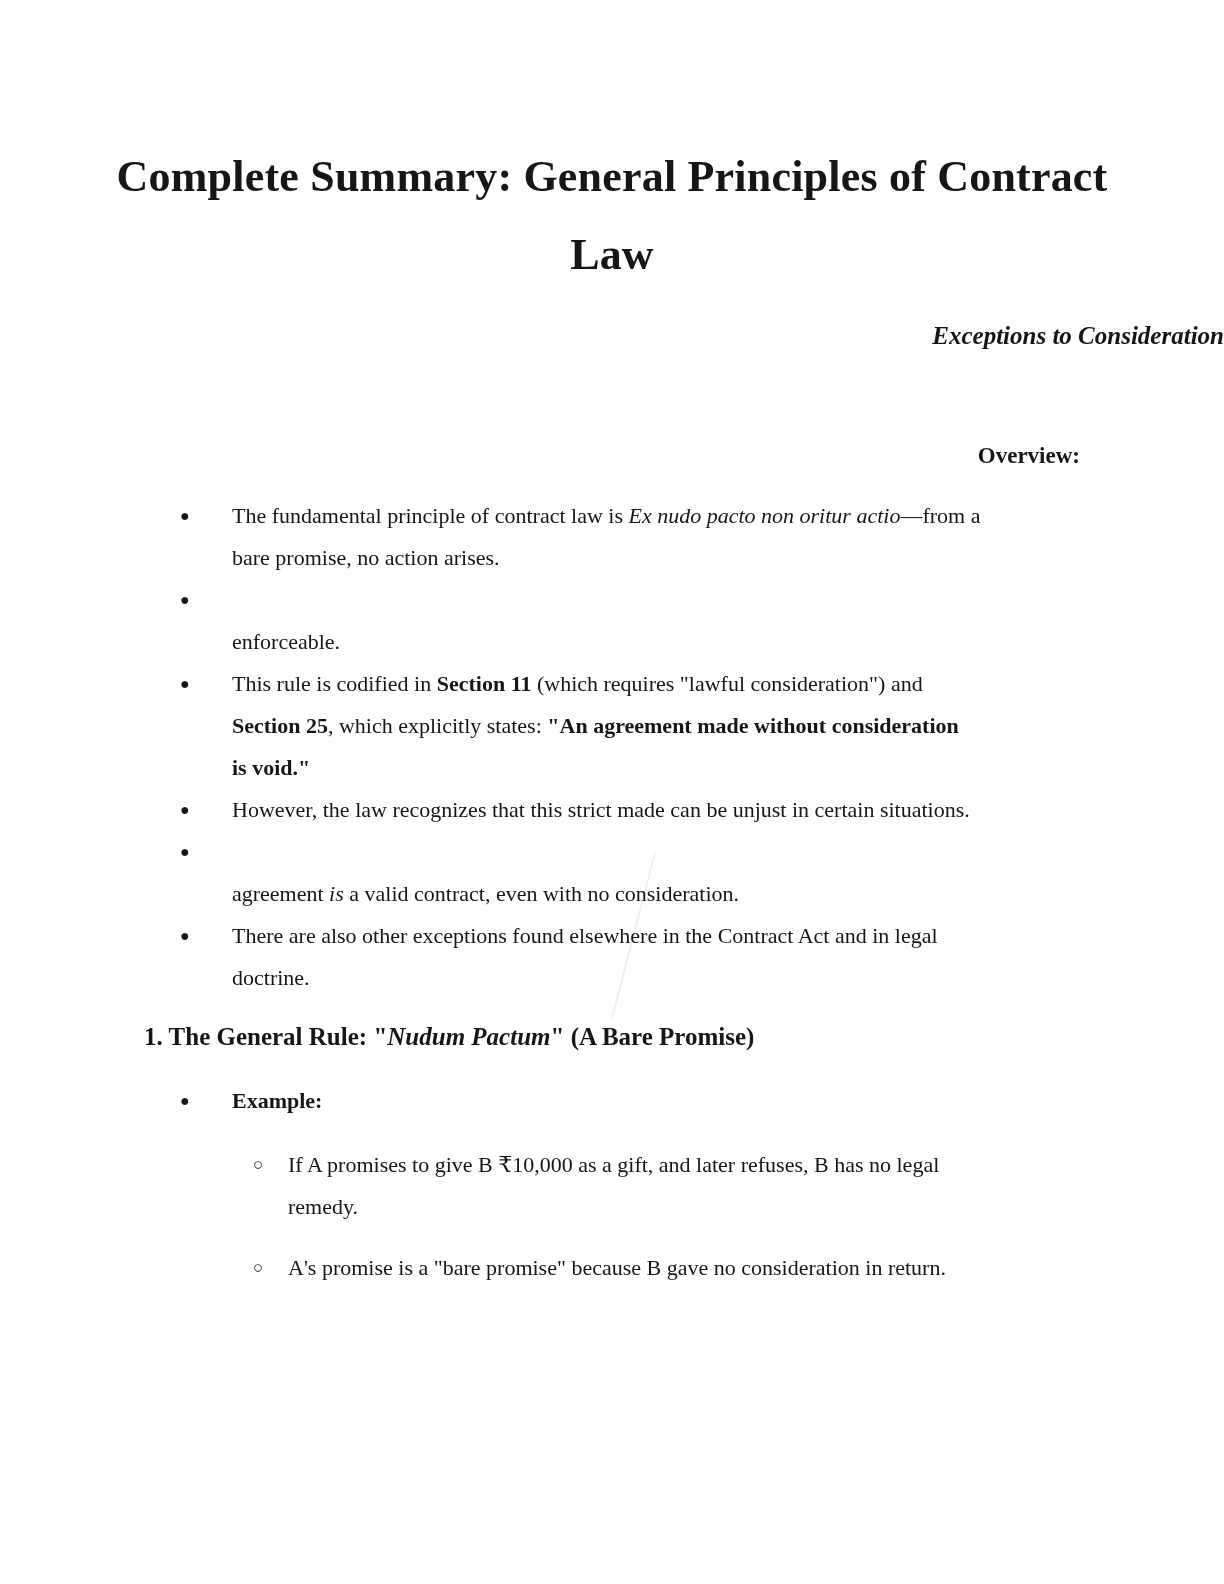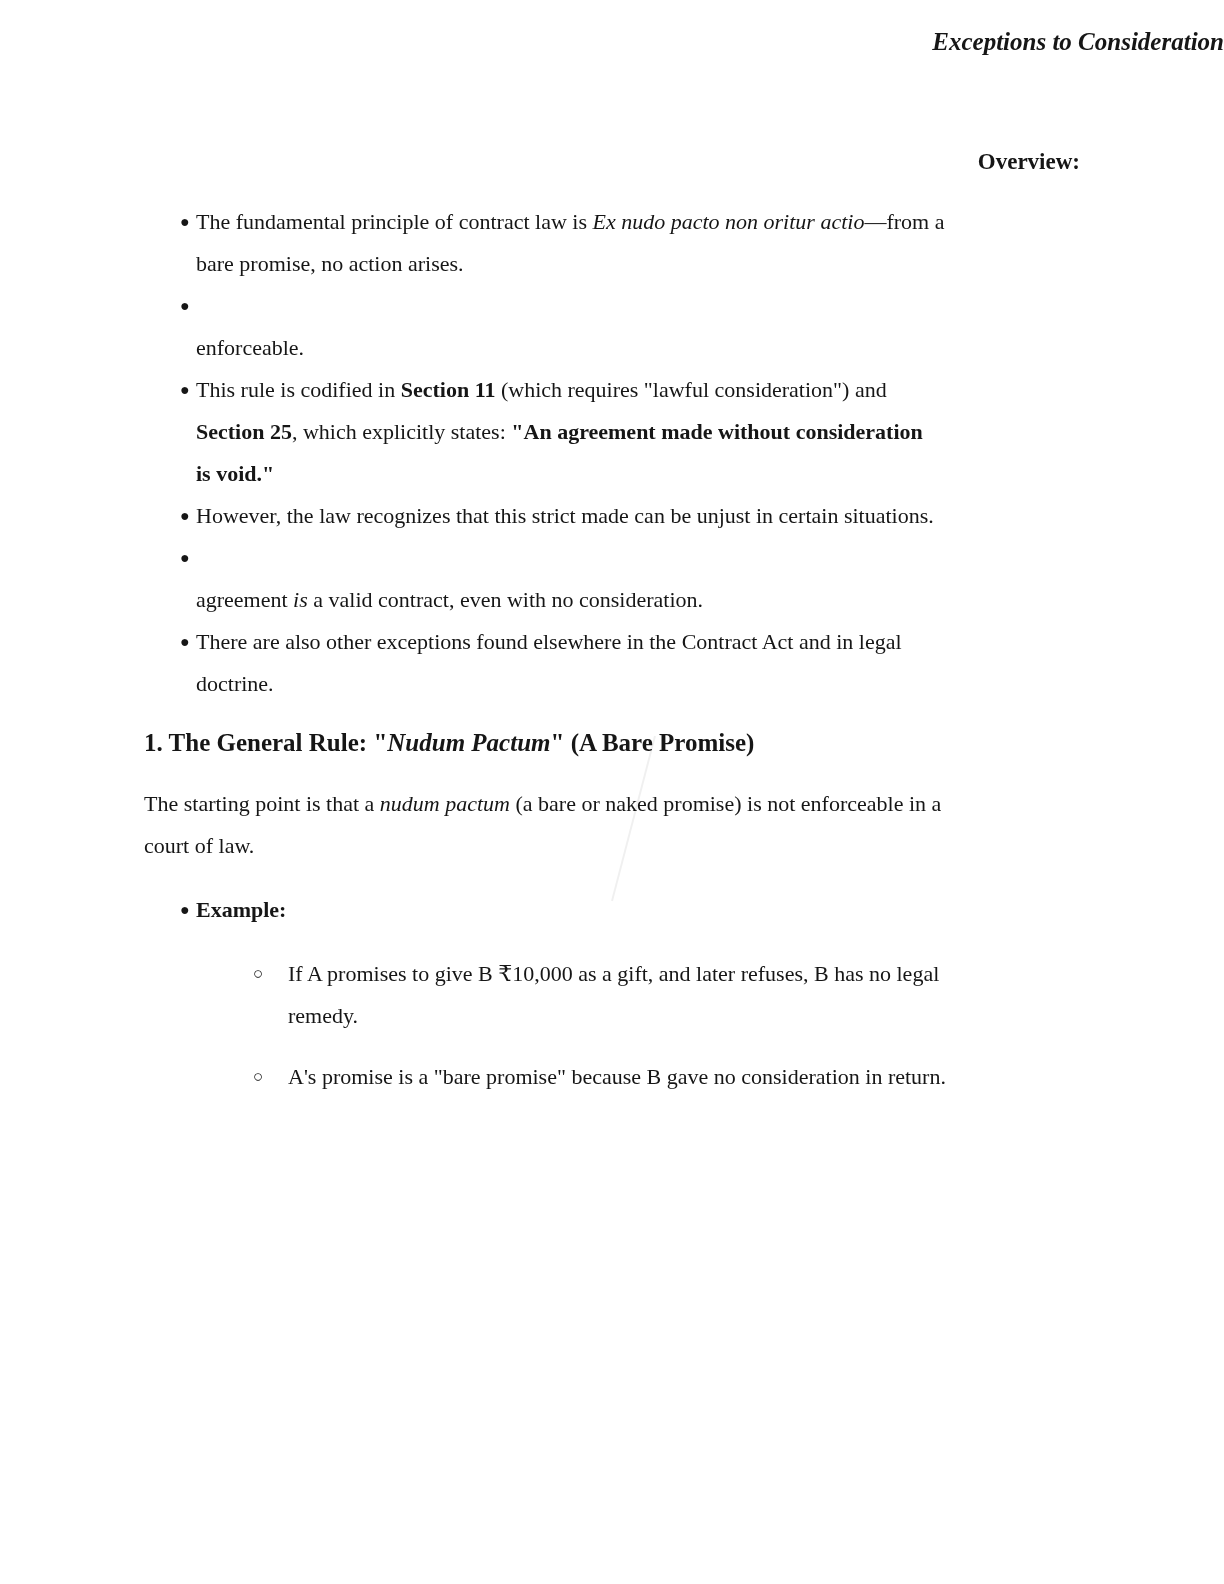--- a/index.html
+++ b/index.html
@@ -56,21 +56,21 @@
   ul.overview-list { margin-top: 18px; }
   ul.doc-list li { position: relative; }
   .marker {
     position: absolute;
     top: 0;
     font-size: 16px;
     line-height: 42px;
     color: #161616;
   }
   .lvl1 .marker { left: 36px; }
-  .lvl1 .txt { display: block; margin-left: 52px; max-width: 884px; }
+  .lvl1 .txt { display: block; margin-left: 88px; max-width: 884px; }
   .lvl2 .marker { left: 109px; font-size: 17px; }
   .lvl2 .txt { display: block; margin-left: 144px; max-width: 836px; }
 
   .section-heading {
     margin-top: 17px;
     font-size: 25px;
     line-height: 42px;
     font-weight: bold;
   }
   .intro-para {
@@ -86,20 +86,21 @@
     left: 0;
     top: 0;
     pointer-events: none;
   }
 </style>
 </head>
 <body>
 
 <div class="page">
 
+  <h1 class="title">Complete Summary: General Principles of Contract Law</h1>
 
   <div class="subtitle">Exceptions to Consideration</div>
 
   <div class="content">
 
     <div class="overview-heading">Overview:</div>
 
     <ul class="doc-list overview-list">
       <li class="lvl1">
         <span class="marker">●</span>
@@ -122,21 +123,20 @@
         <span class="txt"><br><span>agreement </span><span class="i">is</span><span> a valid contract, even with no consideration.</span></span>
       </li>
       <li class="lvl1">
         <span class="marker">●</span>
         <span class="txt"><span>There are also other exceptions found elsewhere in the Contract Act and in legal</span><br><span>doctrine.</span></span>
       </li>
     </ul>
 
     <h2 class="section-heading"><span>1. The General Rule: "</span><span class="i">Nudum Pactum</span><span>" (A Bare Promise)</span></h2>
 
-    <p class="intro-para"><span>The starting point is that a </span><span class="i">nudum pactum</span><span> (a bare or naked promise) is not enforceable in a</span><br><span>court of law.</span></p>
 
     <ul class="doc-list example-list">
       <li class="lvl1">
         <span class="marker">●</span>
         <span class="txt"><span class="b">Example:</span></span>
       </li>
     </ul>
 
     <ul class="doc-list sub-list">
       <li class="lvl2">

